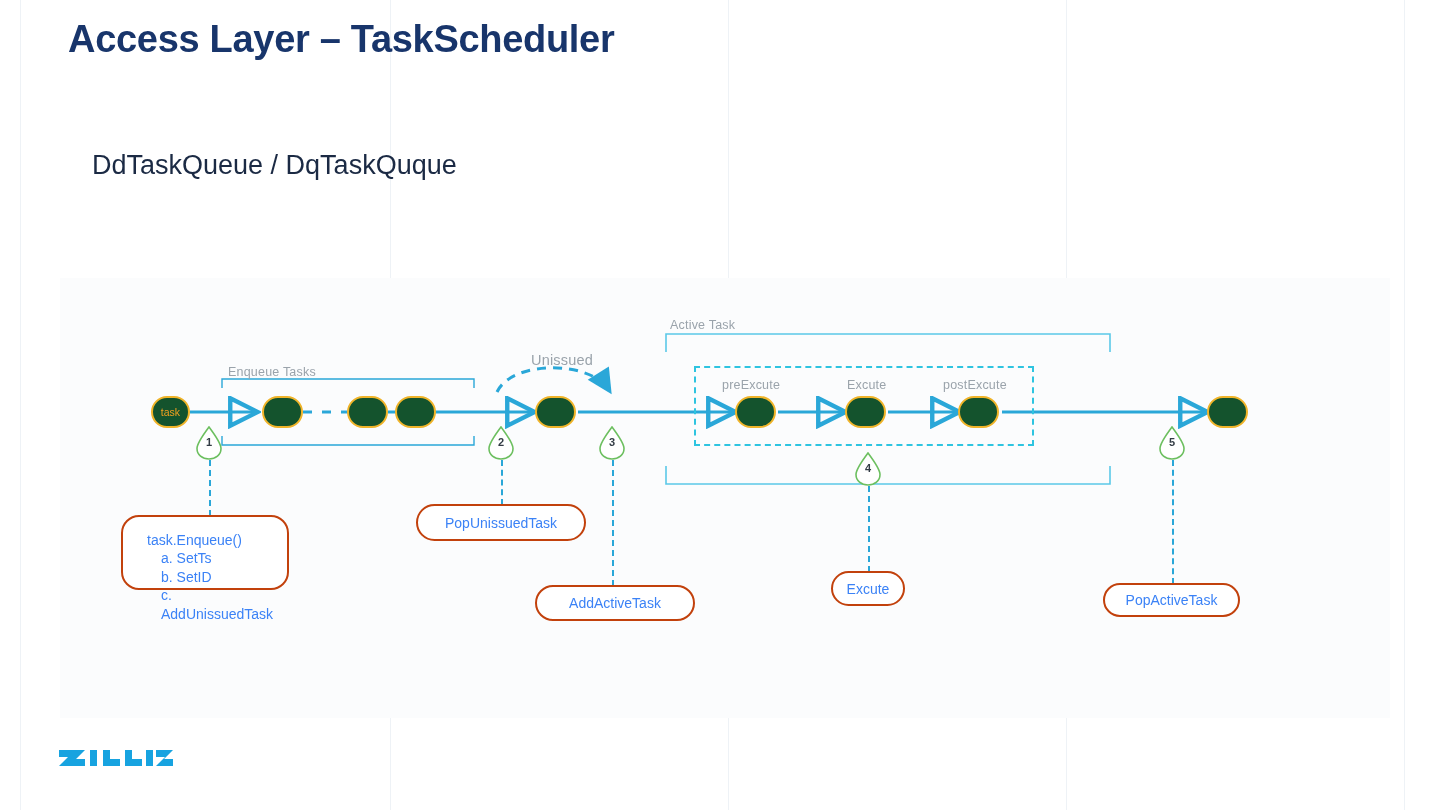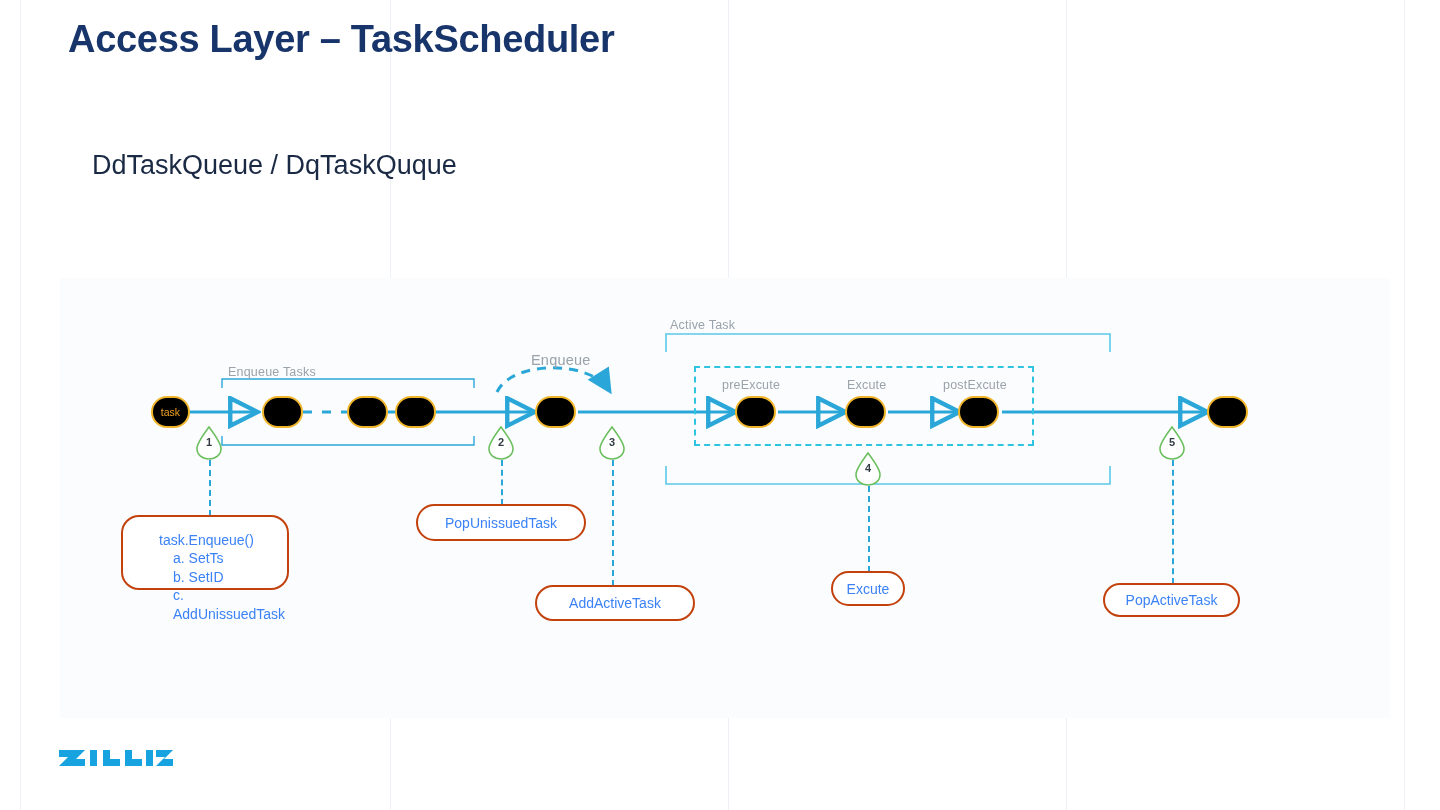--- a/index.html
+++ b/index.html
@@ -39,35 +39,35 @@
   
   .lbl{
     position:absolute;color:#9aa3ab;font-size:12.5px;
     white-space:nowrap;letter-spacing:.2px;
   }
   .lbl.big{font-size:14.5px;}
 
   
   .node{
     position:absolute;border:2px solid #f0b429;border-radius:28px;
-    background:#000000;box-sizing:border-box;
+    background:#14532d;box-sizing:border-box;
     display:flex;align-items:center;justify-content:center;
   }
   .node span{font-size:10.5px;color:#f0a020;}
 
   
   .callout{
     position:absolute;border:2px solid #c2410c;border-radius:24px;
     background:#ffffff;box-sizing:border-box;
     display:flex;align-items:center;justify-content:center;
     color:#3b82f6;font-size:14px;text-align:center;
   }
   .callout.multi{
     display:block;border-radius:18px;
-    padding:14px 16px 10px 36px;text-align:left;line-height:1.32;
+    padding:14px 16px 10px 24px;text-align:left;line-height:1.32;
   }
   .callout.multi .sub{padding-left:14px;}
 
   
   .marker{position:absolute;width:26px;height:34px;}
   .marker .num{
     position:absolute;left:0;top:10px;width:26px;
     text-align:center;font-size:11px;color:#333c45;font-weight:bold;
   }
   
@@ -129,21 +129,21 @@
 
     <g stroke="#2aa7d8" stroke-width="3" fill="none" stroke-dasharray="9 7">
       <path d="M497 392 C512 360, 590 360, 609 390" marker-end="url(#ahf)"></path>
     </g>
   </svg>
 
   <div class="execbox" style="left:694px;top:366px;width:340px;height:80px;"></div>
 
   <div class="lbl" style="left:228px;top:365px;">Enqueue Tasks</div>
   <div class="lbl" style="left:670px;top:318px;">Active Task</div>
-  <div class="lbl big" style="left:531px;top:352px;">Enqueue</div>
+  <div class="lbl big" style="left:531px;top:352px;">Unissued</div>
   <div class="lbl" style="left:722px;top:378px;">preExcute</div>
   <div class="lbl" style="left:847px;top:378px;">Excute</div>
   <div class="lbl" style="left:943px;top:378px;">postExcute</div>
 
   <div class="node" style="left:151px;top:396px;width:39px;height:32px;">
     <span>task</span>
   </div>
   <div class="node" style="left:262px;top:396px;width:41px;height:32px;"></div>
   <div class="node" style="left:347px;top:396px;width:41px;height:32px;"></div>
   <div class="node" style="left:395px;top:396px;width:41px;height:32px;"></div>

